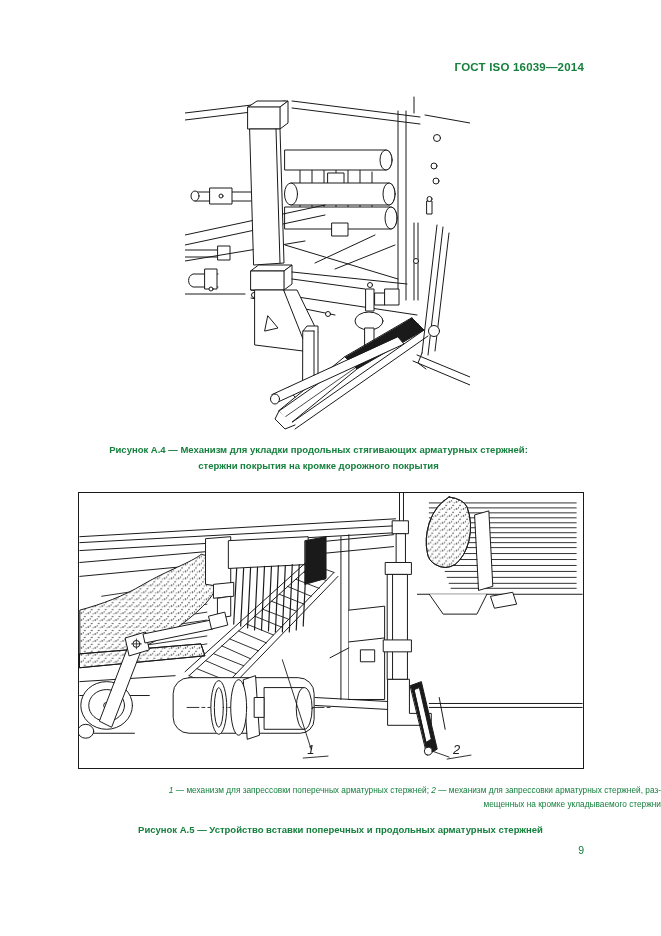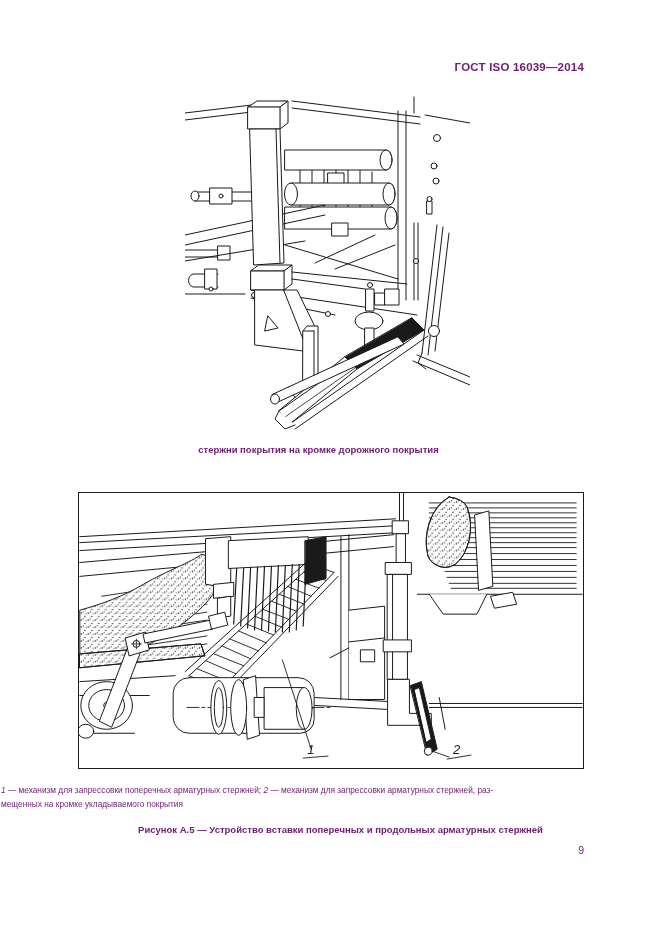--- a/index.html
+++ b/index.html
@@ -3,21 +3,21 @@
 <meta charset="utf-8">
 <style>
   * { box-sizing: border-box; }
   html,body { margin:0; padding:0; background:#ffffff; }
   .page {
     position: relative;
     width: 661px;
     height: 936px;
     background: #ffffff;
     font-family: "Liberation Sans", sans-serif;
-    color: #701a75;
+    color: #15803d;
     overflow: hidden;
   }
   .header {
     position: absolute;
     top: 61px;
     right: 77px;
     font-size: 11.5px;
     font-weight: bold;
     letter-spacing: 0.2px;
     white-space: nowrap;
@@ -50,21 +50,21 @@
     height: 277px;
     border: 1px solid #1a1a1a;
     background: #ffffff;
   }
   .fig-a5 svg { width: 100%; height: 100%; display: block; }
   .legend {
     position: absolute;
     left: 1px;
     right: 0;
     top: 784px;
-    text-align: left;
+    text-align: right;
     font-size: 8.3px;
     line-height: 13.5px;
     font-weight: normal;
   }
   .legend i { font-style: italic; }
   .legend-line { display: block; }
   .cap-a5 { top: 822px; margin-left: 44px; }
   .page-number {
     position: absolute;
     top: 844px;
@@ -170,20 +170,21 @@
         <path d="M233,231 L100,324" stroke-width="0.8"></path>
         <path d="M243,243 L110,336"></path>
         <polygon points="213,244 219,251 93,309 87,302" fill="#fff"></polygon>
         <ellipse cx="90" cy="306" rx="4.5" ry="5" fill="#fff"></ellipse>
         <path d="M94,318 l-4,8 10,10 10,-4" fill="#fff"></path>
       </g>
     </svg>
   </figure>
 
   <div class="caption cap-a4">
+    <span class="cap-line">Рисунок  А.4  —  Механизм для укладки продольных стягивающих арматурных стержней:</span>
     <span class="cap-line">стержни покрытия на кромке дорожного покрытия</span>
   </div>
 
   <figure class="fig-a5">
     <svg viewBox="0 0 506 277" xmlns="http://www.w3.org/2000/svg">
       <defs>
         <pattern id="spk" width="7" height="7" patternUnits="userSpaceOnUse">
           <circle cx="1.5" cy="2" r="0.8" fill="#1a1a1a"></circle>
           <circle cx="5" cy="5.5" r="0.7" fill="#1a1a1a"></circle>
           <circle cx="3.5" cy="0.8" r="0.6" fill="#1a1a1a"></circle>
@@ -277,21 +278,21 @@
         <path stroke-width="0.9" d="M204,168 L233,258 M225,267 L250,265"></path>
         <path stroke-width="0.9" d="M355,260 L372,266 M370,268 L394,264"></path>
       </g>
       <text x="229" y="263" font-size="13" font-style="italic" fill="#1a1a1a" font-family="Liberation Sans, sans-serif">1</text>
       <text x="376" y="263" font-size="13" font-style="italic" fill="#1a1a1a" font-family="Liberation Sans, sans-serif">2</text>
     </svg>
   </figure>
 
   <div class="legend">
     <span class="legend-line"><i>1</i><span> — механизм для запрессовки поперечных арматурных стержней; </span><i>2</i><span> — механизм для запрессовки арматурных стержней, раз-</span></span>
-    <span class="legend-line"><span>мещенных на кромке укладываемого покрытия</span></span>
+    <span class="legend-line"><span>мещенных на кромке укладываемого стержни</span></span>
   </div>
 
   <div class="caption cap-a5">
     <span class="cap-line">Рисунок  А.5  —  Устройство вставки поперечных и продольных арматурных стержней</span>
   </div>
 
   <div class="page-number">
     <span>9</span>
   </div>
 

